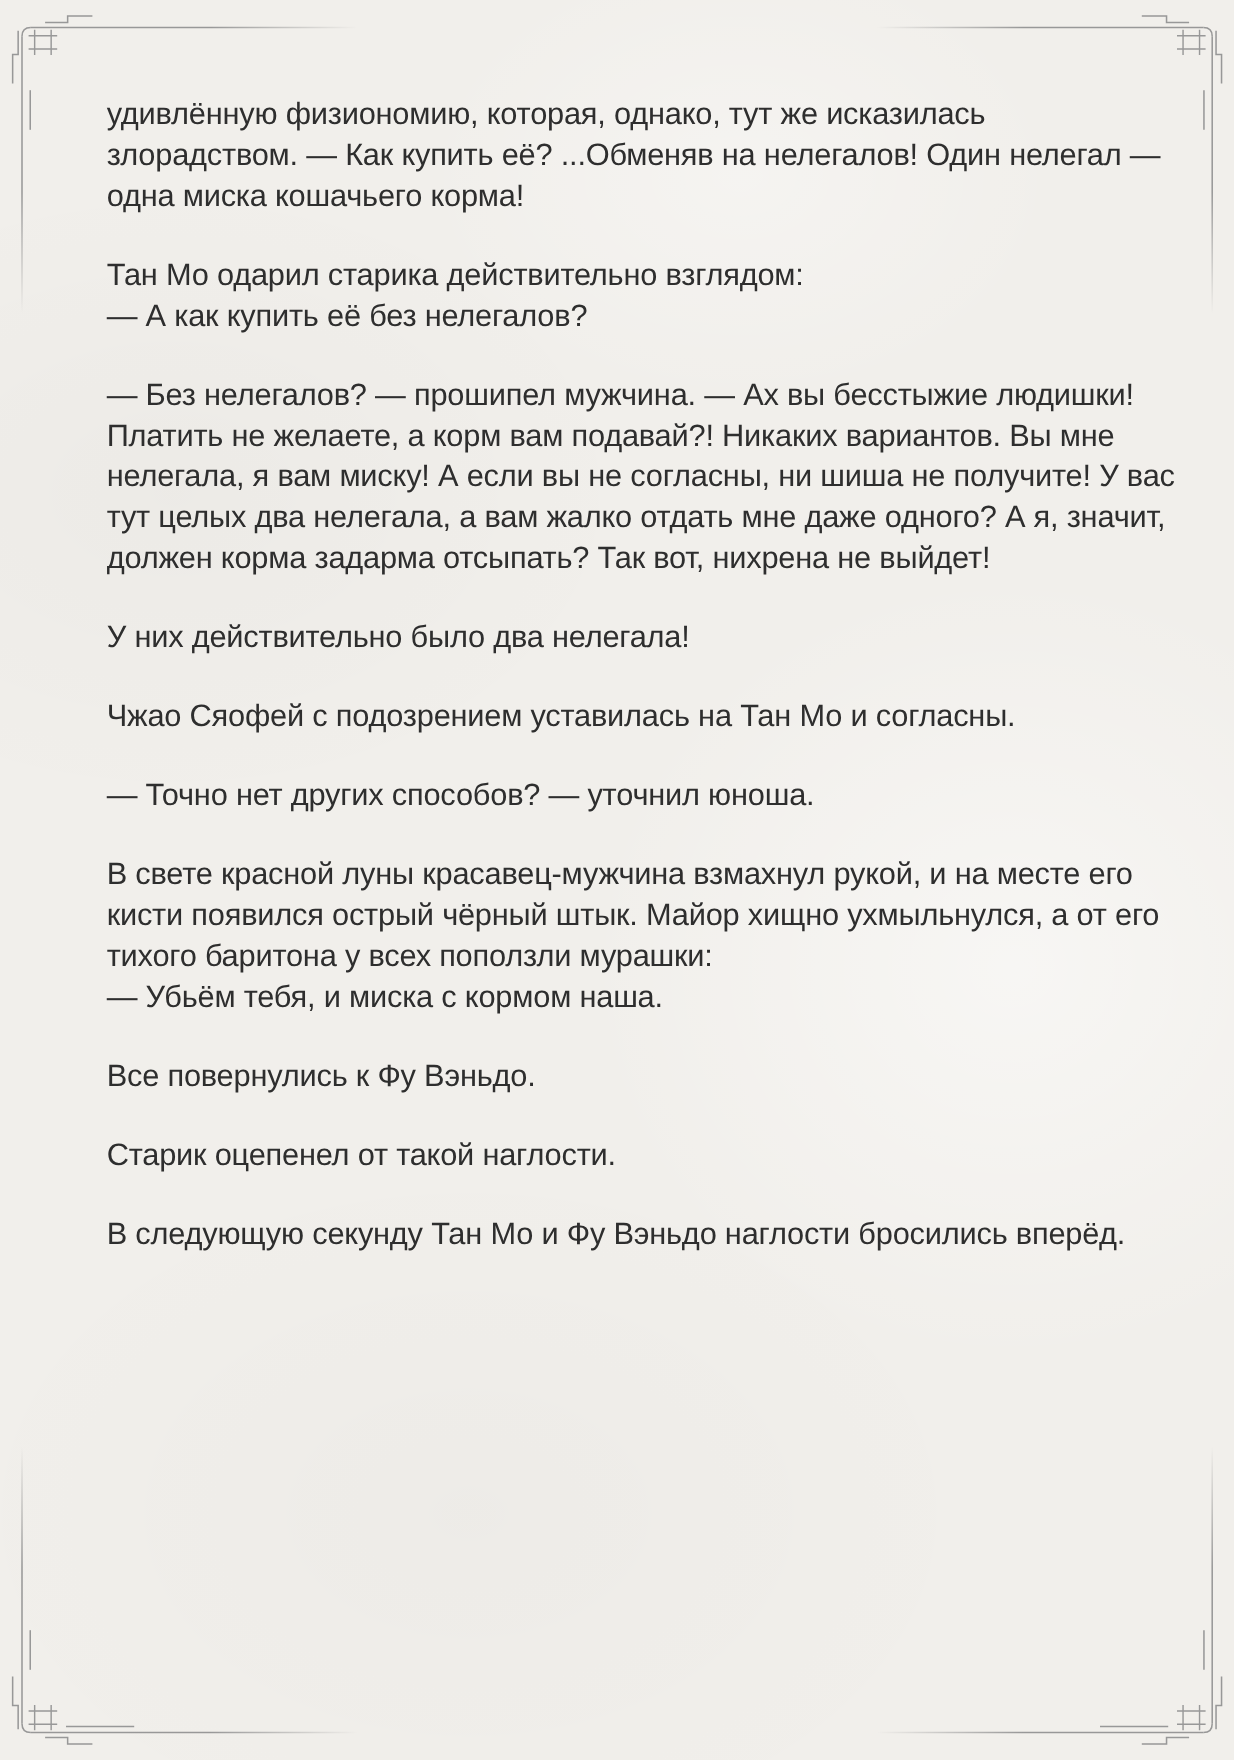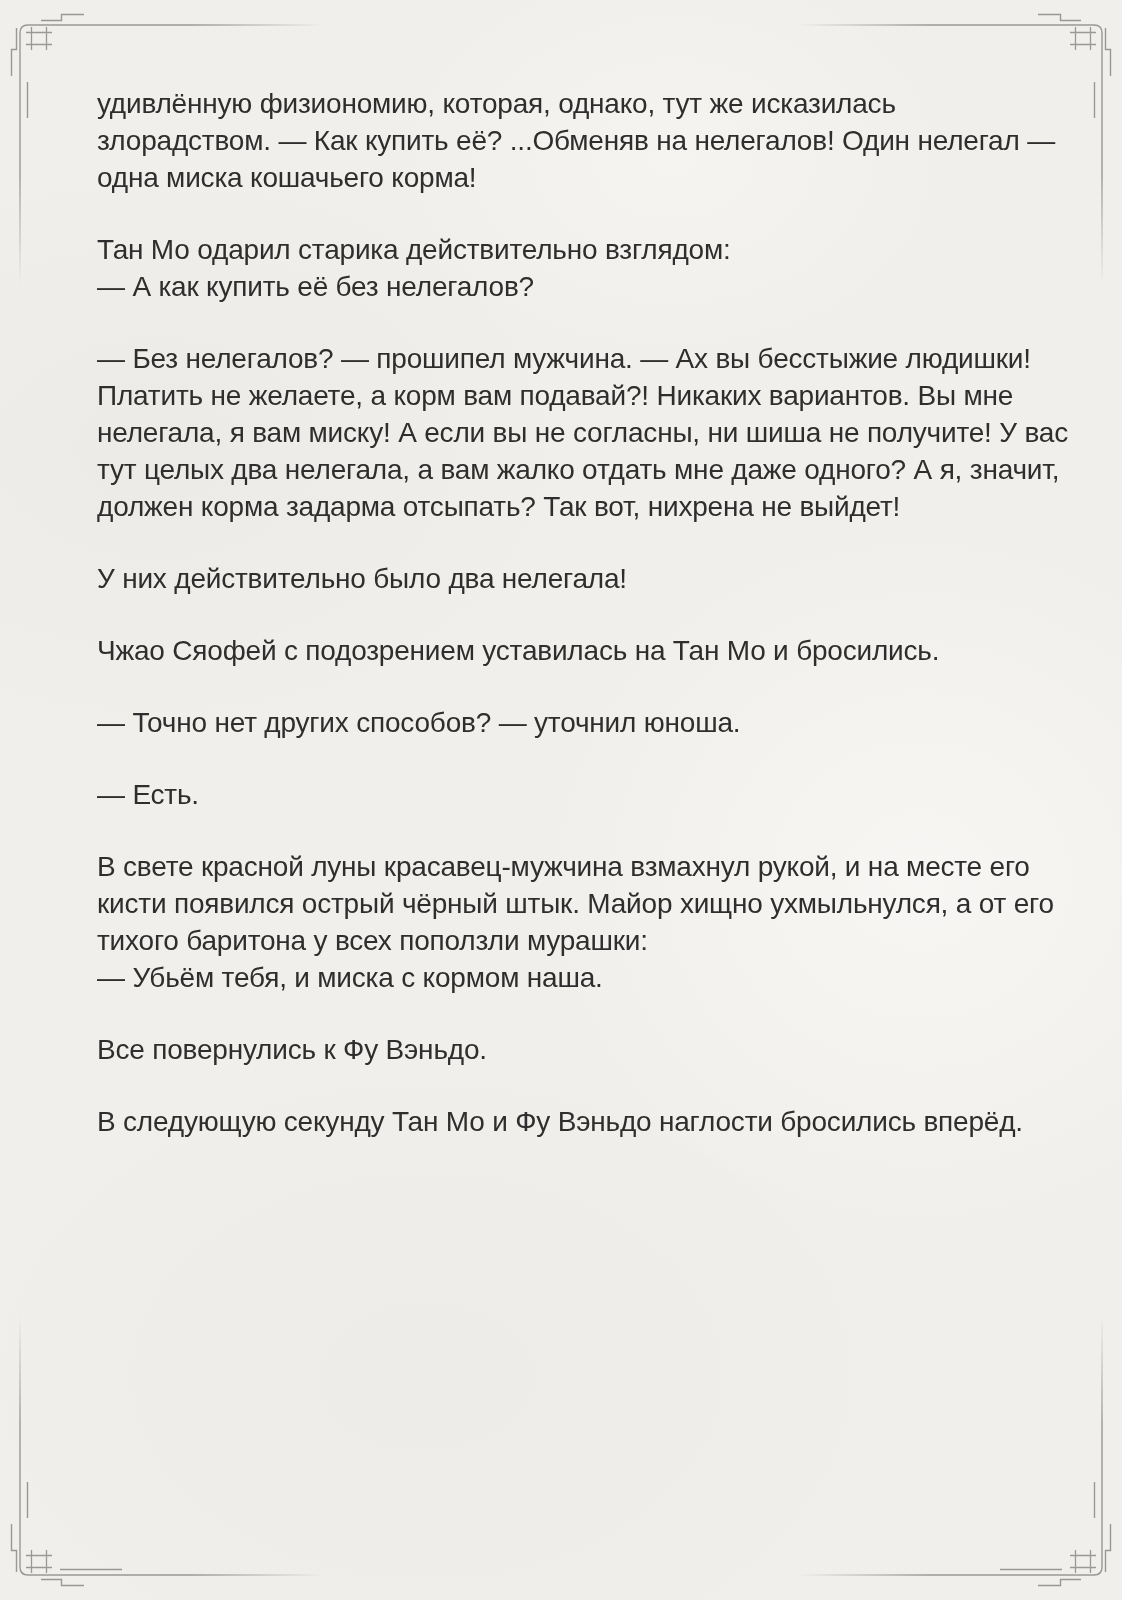--- a/index.html
+++ b/index.html
@@ -102,24 +102,24 @@
 злорадством. — Как купить её? ...Обменяв на нелегалов! Один нелегал —
 одна миска кошачьего корма!</p>
       <p class="para">Тан Мо одарил старика действительно взглядом:
 — А как купить её без нелегалов?</p>
       <p class="para">— Без нелегалов? — прошипел мужчина. — Ах вы бесстыжие людишки!
 Платить не желаете, а корм вам подавай?! Никаких вариантов. Вы мне
 нелегала, я вам миску! А если вы не согласны, ни шиша не получите! У вас
 тут целых два нелегала, а вам жалко отдать мне даже одного? А я, значит,
 должен корма задарма отсыпать? Так вот, нихрена не выйдет!</p>
       <p class="para">У них действительно было два нелегала!</p>
-      <p class="para">Чжао Сяофей с подозрением уставилась на Тан Мо и бросились.</p>
+      <p class="para">Чжао Сяофей с подозрением уставилась на Тан Мо и согласны.</p>
       <p class="para">— Точно нет других способов? — уточнил юноша.</p>
-      <p class="para">— Есть.</p>
       <p class="para">В свете красной луны красавец-мужчина взмахнул рукой, и на месте его
 кисти появился острый чёрный штык. Майор хищно ухмыльнулся, а от его
 тихого баритона у всех поползли мурашки:
 — Убьём тебя, и миска с кормом наша.</p>
       <p class="para">Все повернулись к Фу Вэньдо.</p>
+      <p class="para">Старик оцепенел от такой наглости.</p>
       <p class="para">В следующую секунду Тан Мо и Фу Вэньдо наглости бросились вперёд.</p>
     </main>
 
 </div>
 
 </body></html>

